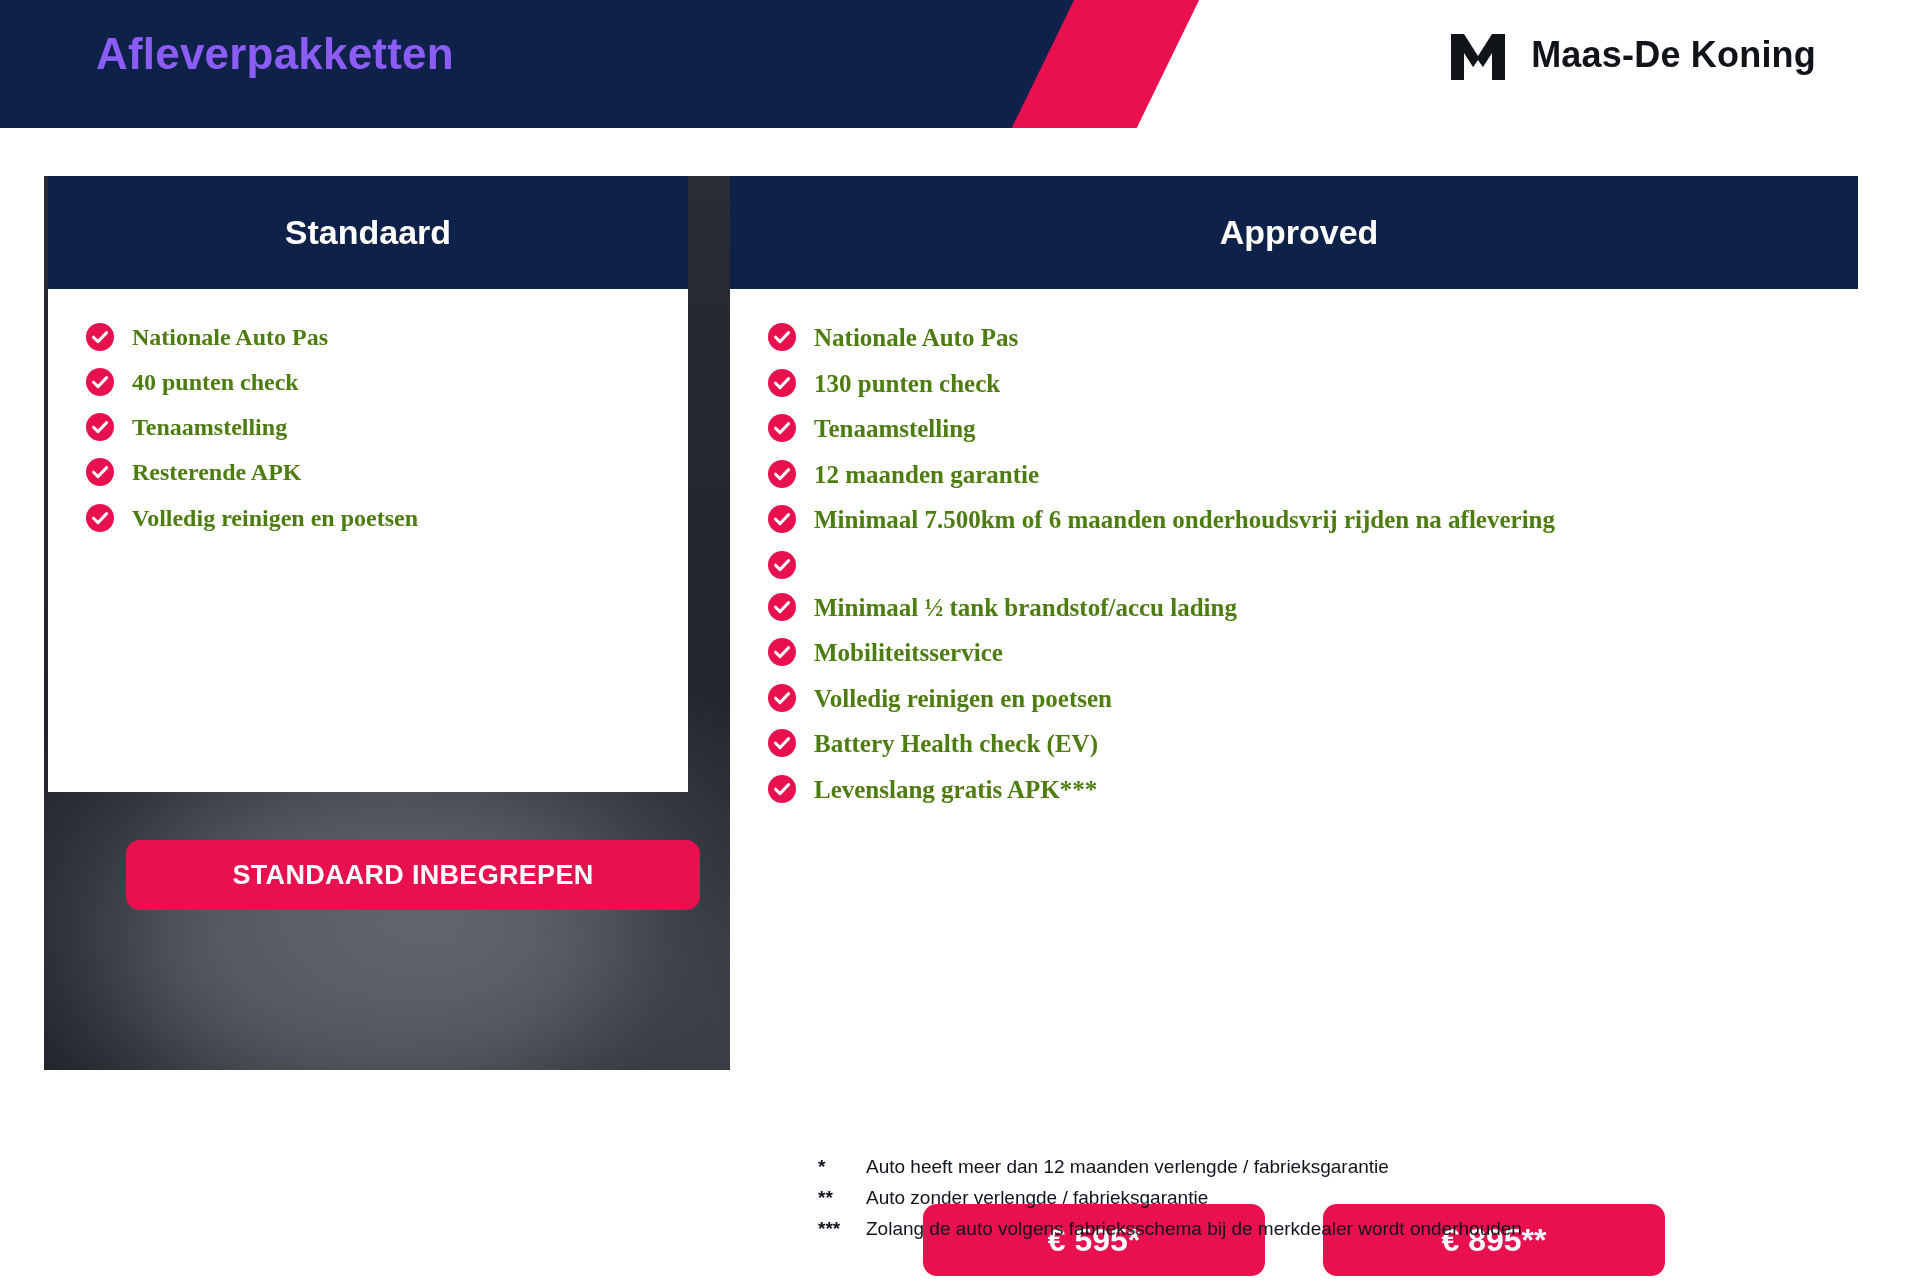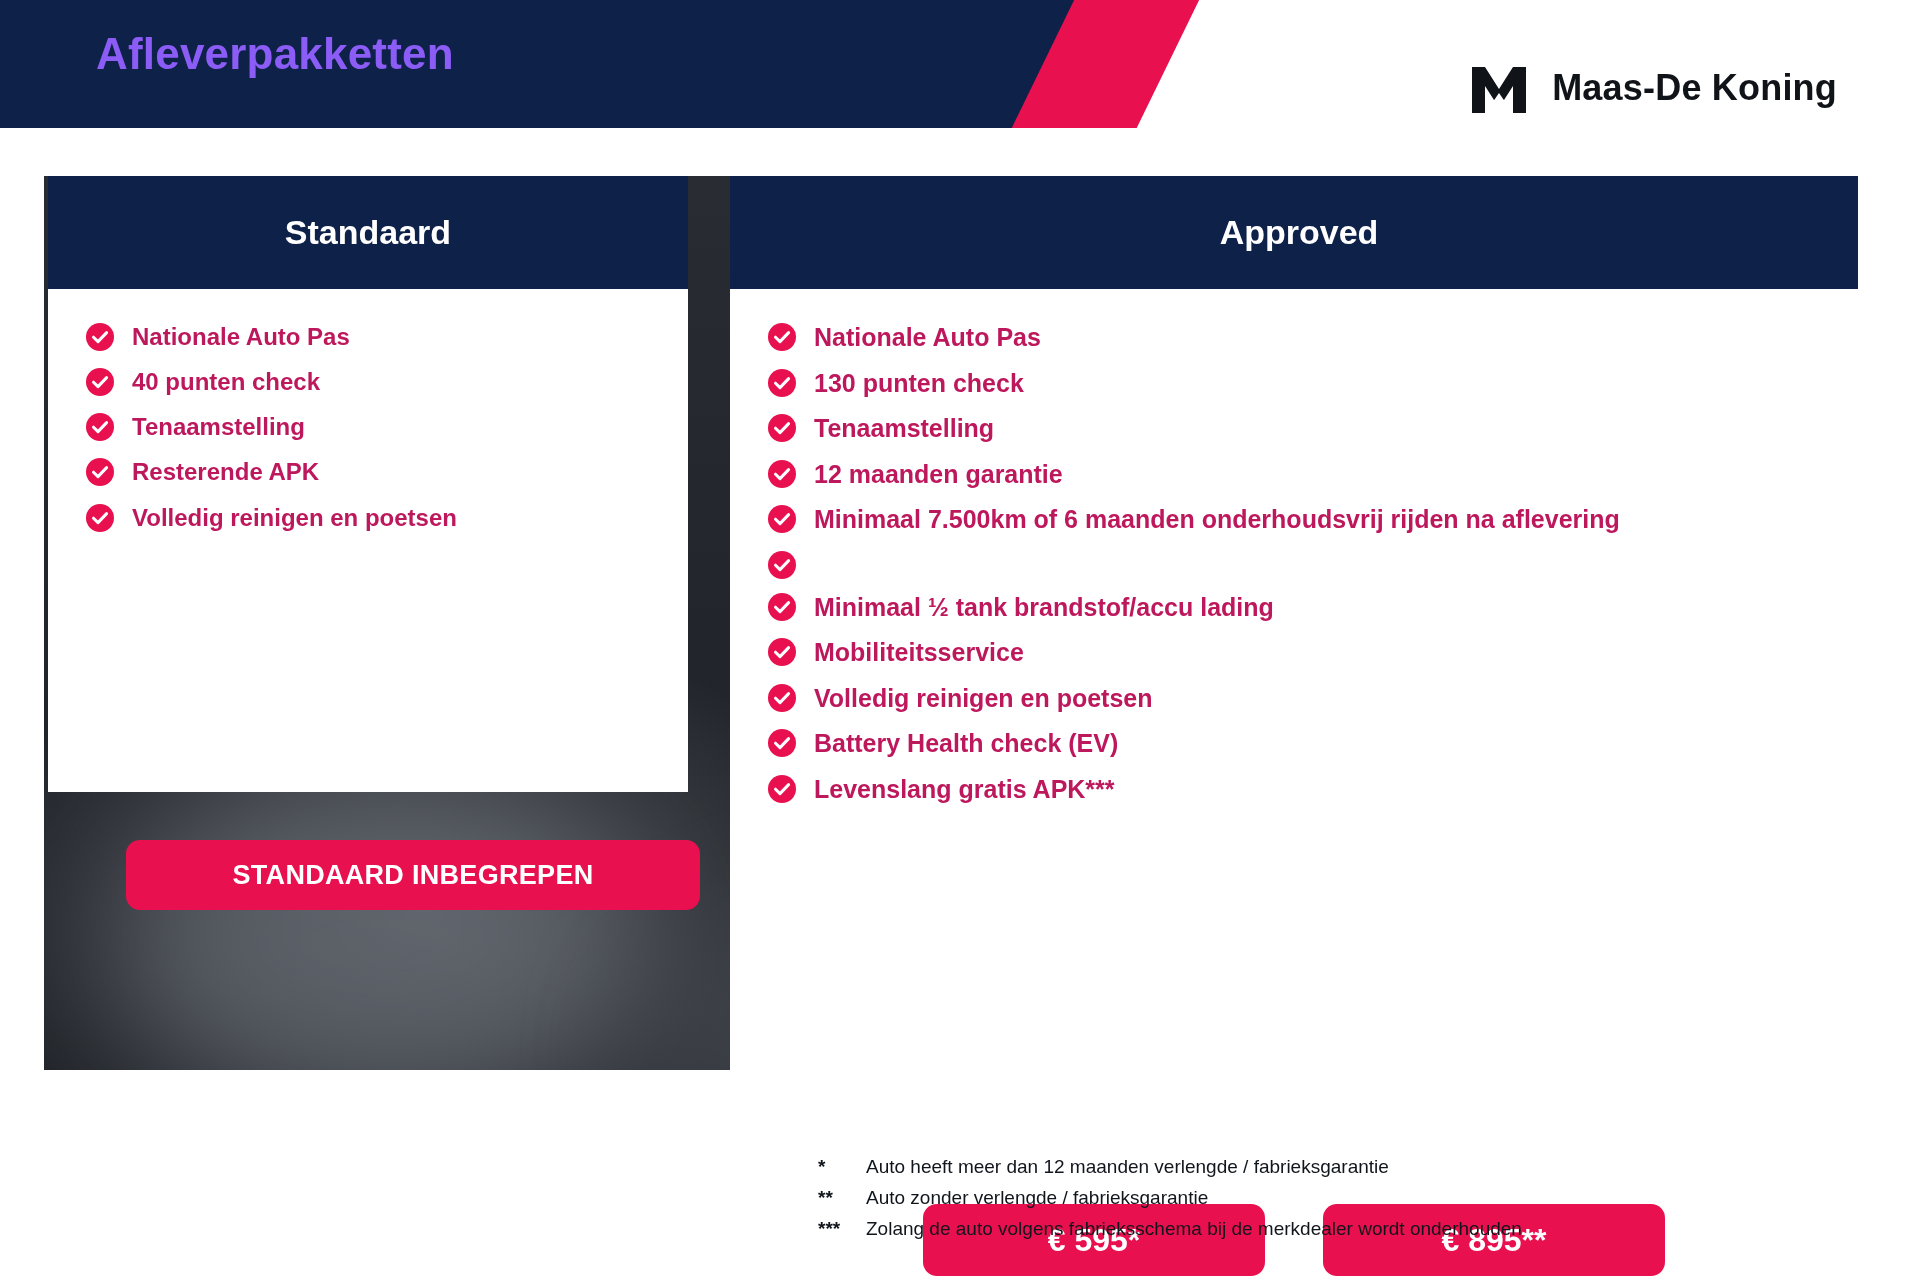--- a/index.html
+++ b/index.html
@@ -65,26 +65,25 @@
     position: absolute;
     top: -10px;
     left: 1165px;
     width: 900px;
     height: 160px;
     background: #ffffff;
     transform: skewX(-26deg);
   }
   .brand {
     position: absolute;
-    right: 83px;
+    right: 104px;
     top: 26px;
     display: flex;
     align-items: center;
     gap: 22px;
-    margin-top: 33px;
   }
   .brand-mark {
     width: 62px;
     height: 58px;
   }
   .brand-name {
     color: #101318;
     font-size: 36px;
     font-weight: bold;
     letter-spacing: .2px;
@@ -117,24 +116,25 @@
     gap: 18px;
     margin-bottom: 13px;
   }
   .check {
     flex: 0 0 auto;
     width: 28px;
     height: 28px;
     margin-top: 2px;
   }
   .feature-label {
-    color: #be185d;
+    color: #4d7c0f;
     font-size: 23px;
     font-weight: bold;
     line-height: 1.34;
+    font-family: Liberation Serif, serif;
   }
 
   .std-card { left: 48px;  top: 176px; width: 640px; height: 616px; }
   .std-card .card-head { height: 113px; }
   .app-card { left: 730px; top: 176px; width: 1128px; height: 950px; }
   .app-card .card-head { height: 113px; padding-left: 10px; }
 
   .app-card .feature { margin-bottom: 12px; }
   .app-card .feature-label { font-size: 25px; }
   .std-card .feature-label { font-size: 24px; }

